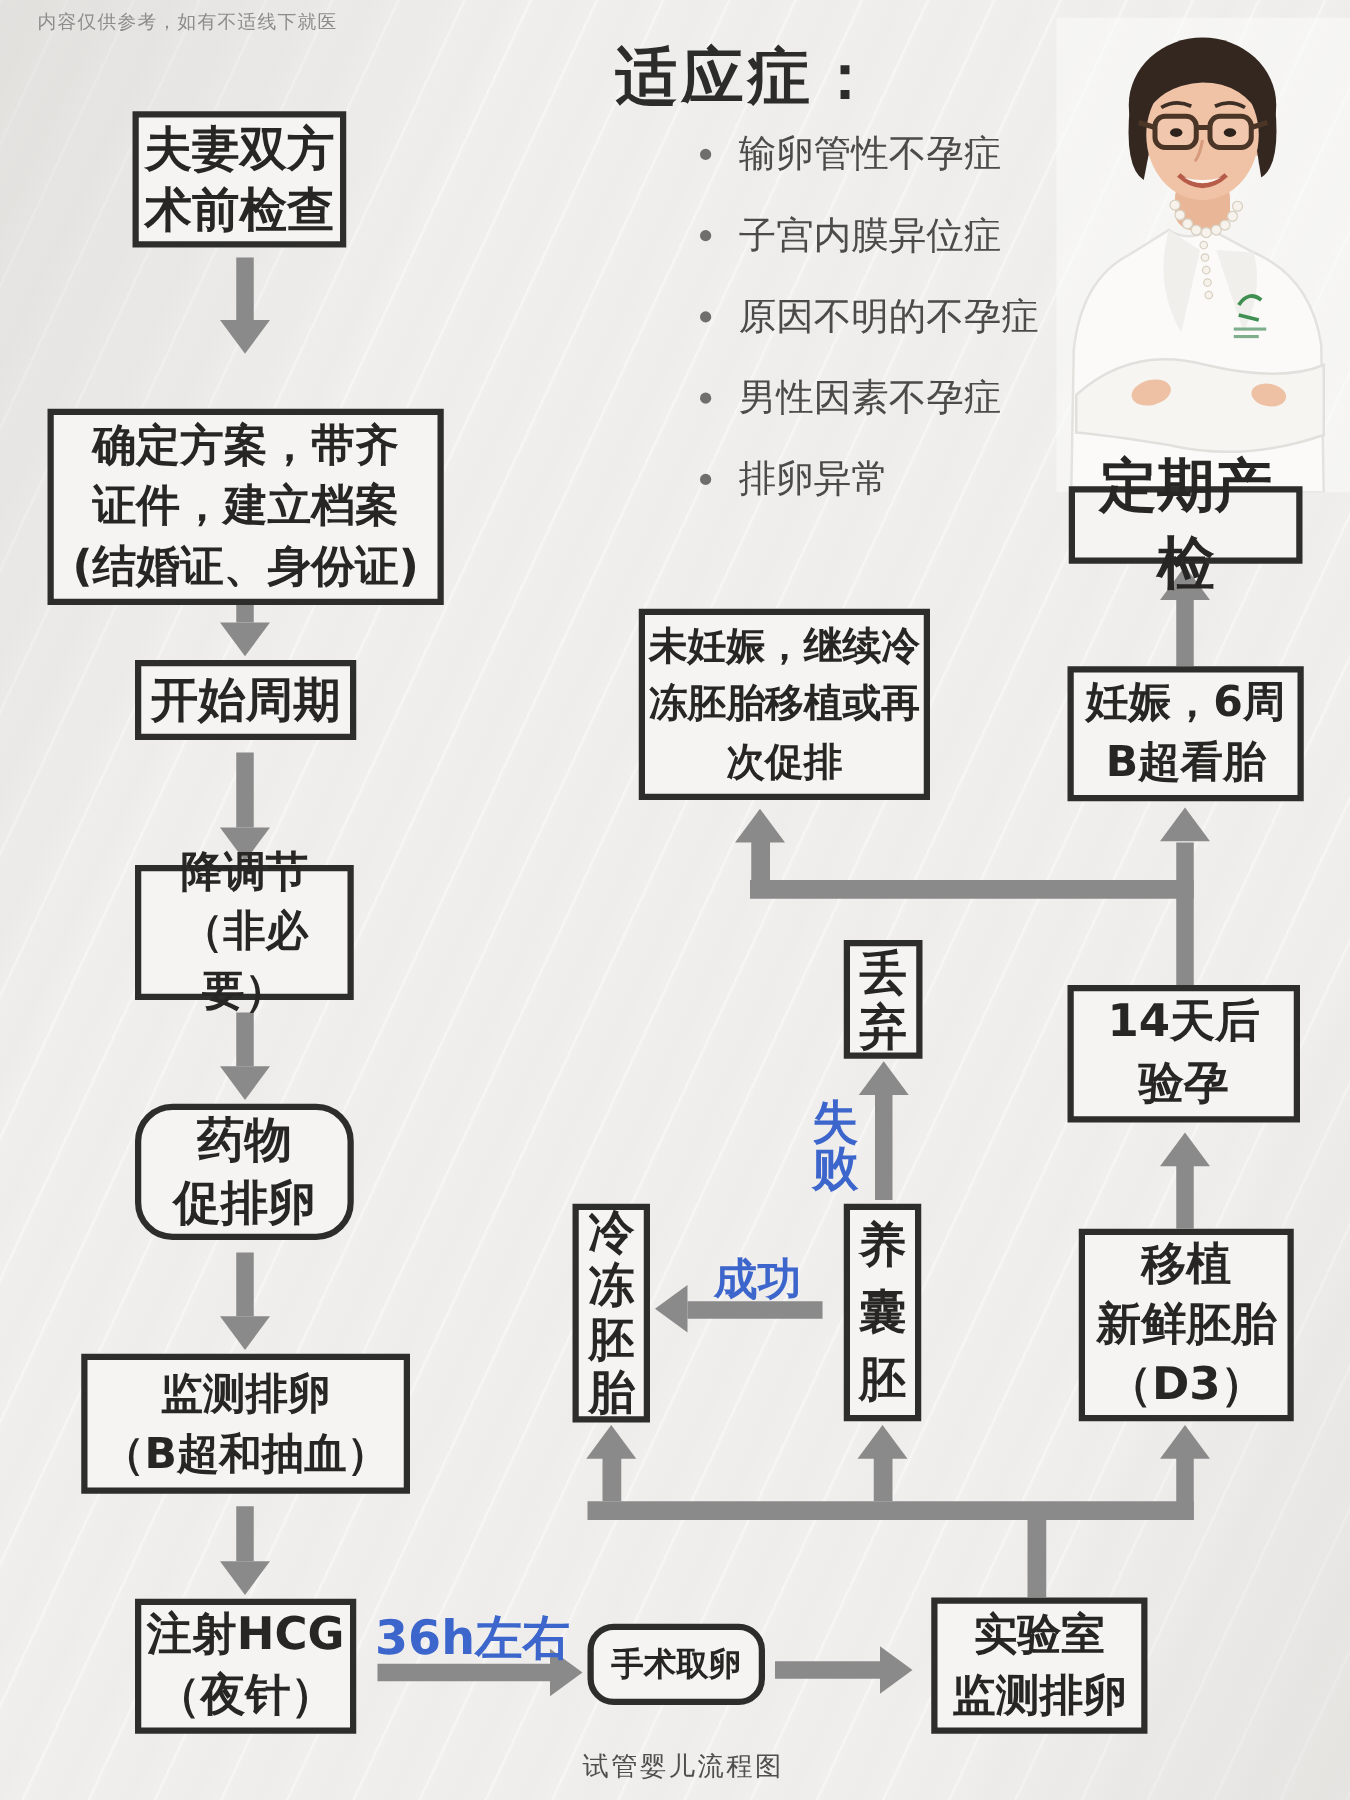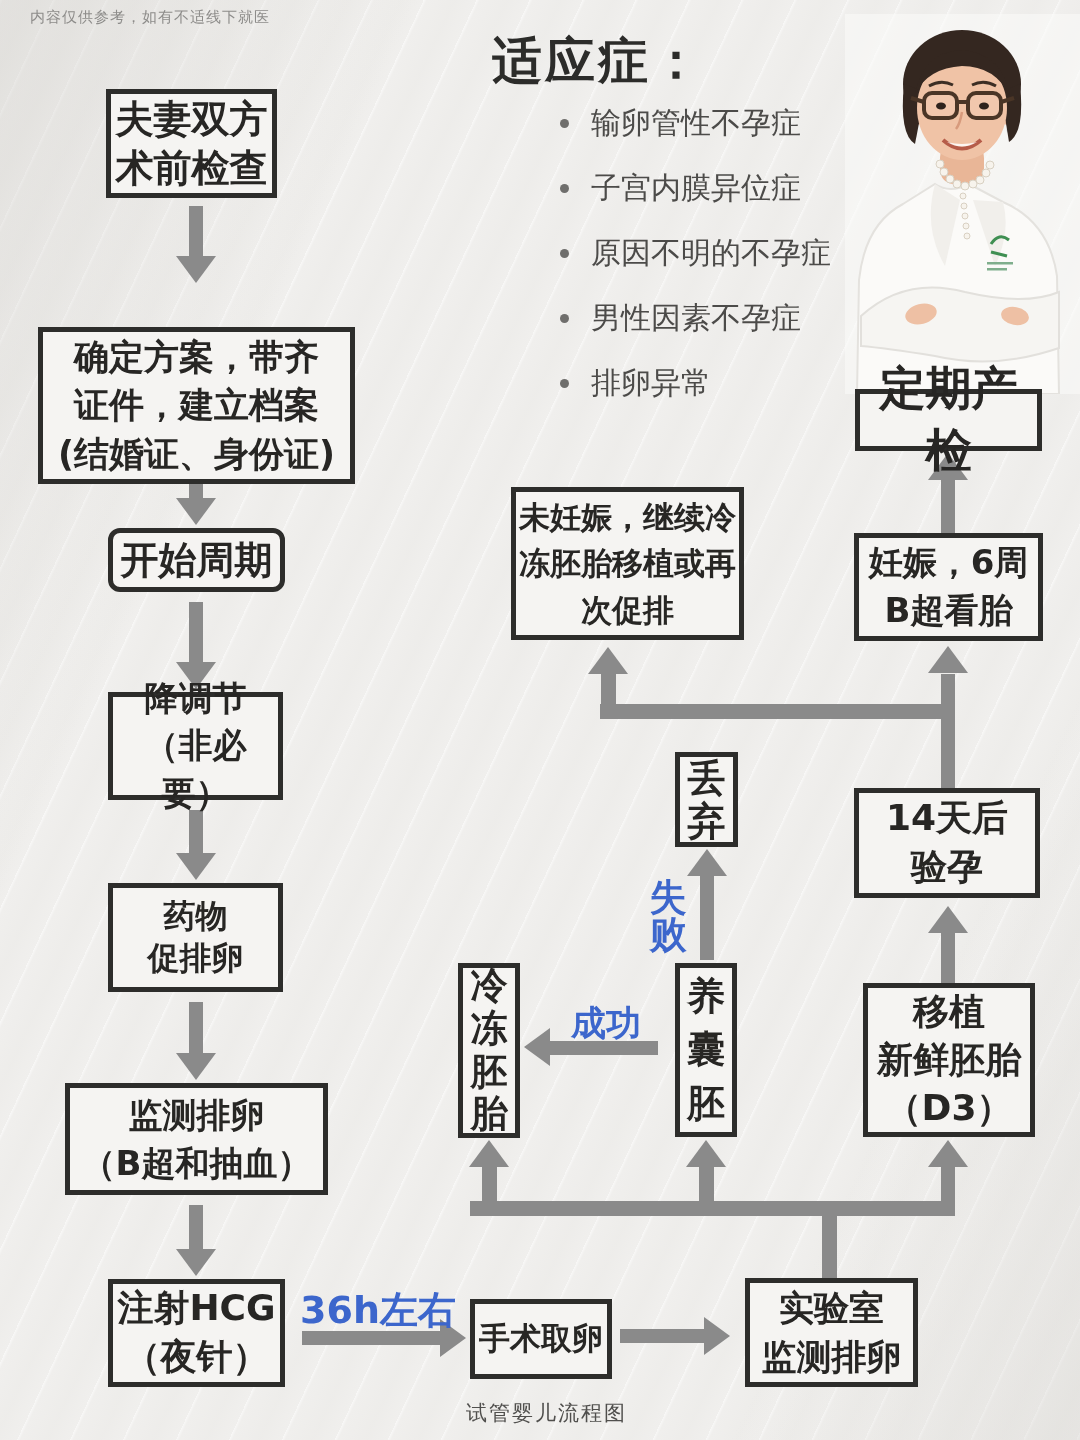--- a/index.html
+++ b/index.html
@@ -161,30 +161,30 @@
   <div class="elabel" style="left:293px;top:1285px;width:170px;font-size:38px;">36h左右</div>
   <div class="elabel" style="left:552px;top:1000px;width:108px;font-size:35px;">成功</div>
   <div class="elabel" style="left:645px;top:879px;width:46px;font-size:37px;line-height:1.0;">失
 败</div>
 
   <div class="box" style="left:106px;top:89px;width:171px;height:109px;font-size:38px;line-height:1.28;">夫妻双方
 术前检查</div>
   <div class="box" style="left:38px;top:283px;width:317px;height:157px;font-size:35px;line-height:1.38;margin-top:44px;">确定方案，带齐
 证件，建立档案
 (结婚证、身份证)</div>
-  <div class="box" style="left:108px;top:528px;width:177px;height:64px;font-size:38px;border-radius:12px;">开始周期</div>
+  <div class="box" style="left:108px;top:528px;width:177px;height:64px;font-size:38px;">开始周期</div>
   <div class="box" style="left:108px;top:692px;width:175px;height:108px;font-size:34px;line-height:1.4;">降调节
 （非必要）</div>
-  <div class="box" style="left:108px;top:883px;width:175px;height:109px;font-size:32px;line-height:1.3;">药物
+  <div class="box" style="left:108px;top:883px;width:175px;height:109px;font-size:38px;line-height:1.3;border-radius:30px;">药物
 促排卵</div>
   <div class="box" style="left:65px;top:1083px;width:263px;height:112px;font-size:34px;line-height:1.42;">监测排卵
 （B超和抽血）</div>
   <div class="box" style="left:108px;top:1279px;width:177px;height:108px;font-size:36px;line-height:1.35;">注射HCG
 （夜针）</div>
-  <div class="box" style="left:470px;top:1299px;width:142px;height:80px;font-size:31px;">手术取卵</div>
+  <div class="box" style="left:470px;top:1299px;width:142px;height:65px;font-size:26px;border-radius:21px;">手术取卵</div>
   <div class="box" style="left:745px;top:1278px;width:173px;height:109px;font-size:35px;line-height:1.4;">实验室
 监测排卵</div>
   <div class="box" style="left:458px;top:963px;width:62px;height:175px;font-size:37px;line-height:1.15;">冷
 冻
 胚
 胎</div>
   <div class="box" style="left:675px;top:963px;width:62px;height:174px;font-size:38px;line-height:1.4;">养
 囊
 胚</div>
   <div class="box" style="left:675px;top:752px;width:63px;height:95px;font-size:38px;line-height:1.12;">丢

